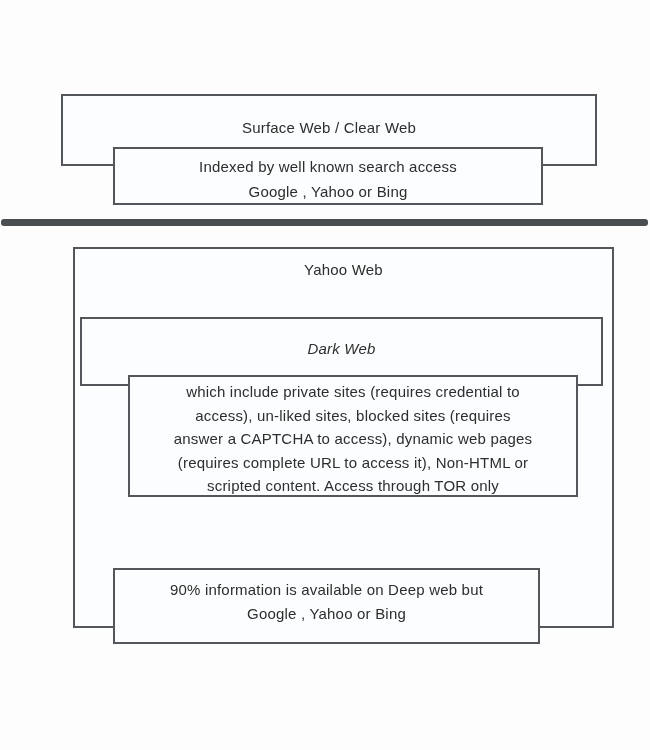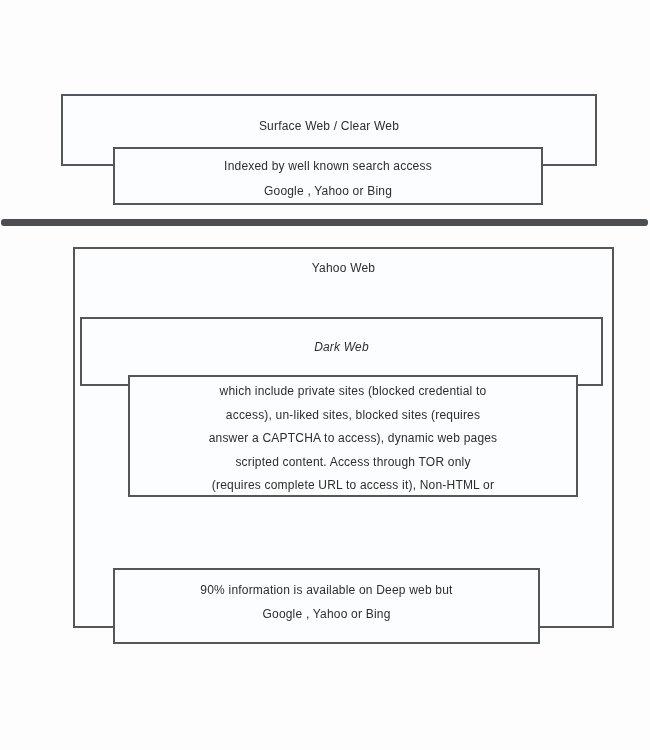--- a/index.html
+++ b/index.html
@@ -18,21 +18,21 @@
     position: relative;
     width: 650px;
     height: 750px;
   }
   .box {
     position: absolute;
     box-sizing: border-box;
     border: 2px solid #53575c;
     background: #fcfdfe;
     text-align: center;
-    font-size: 12px;
+    font-size: 15px;
     letter-spacing: 0.2px;
   }
   .line {
     display: block;
   }
   
   .surface-box {
     left: 61px; top: 94px;
     width: 536px; height: 72px;
     padding-top: 23px;
@@ -98,25 +98,25 @@
 
   <div class="box deep-box">
     <span class="line">Yahoo Web</span>
   </div>
 
   <div class="box dark-box">
     <span class="line">Dark Web</span>
   </div>
 
   <div class="box dark-desc-box">
-    <span class="line">which include private sites (blocked credential to</span>
+    <span class="line">which include private sites (requires credential to</span>
     <span class="line">access), un-liked sites, blocked sites (requires</span>
     <span class="line">answer a CAPTCHA to access),  dynamic web pages</span>
+    <span class="line">(requires complete URL to access it), Non-HTML or</span>
     <span class="line">scripted content. Access through TOR only</span>
-    <span class="line">(requires complete URL to access it), Non-HTML or</span>
   </div>
 
   <div class="box deep-note-box">
     <span class="line">90% information is available on Deep web but</span>
     <span class="line">Google , Yahoo or Bing</span>
   </div>
 
 </div>
 
 </body></html>

